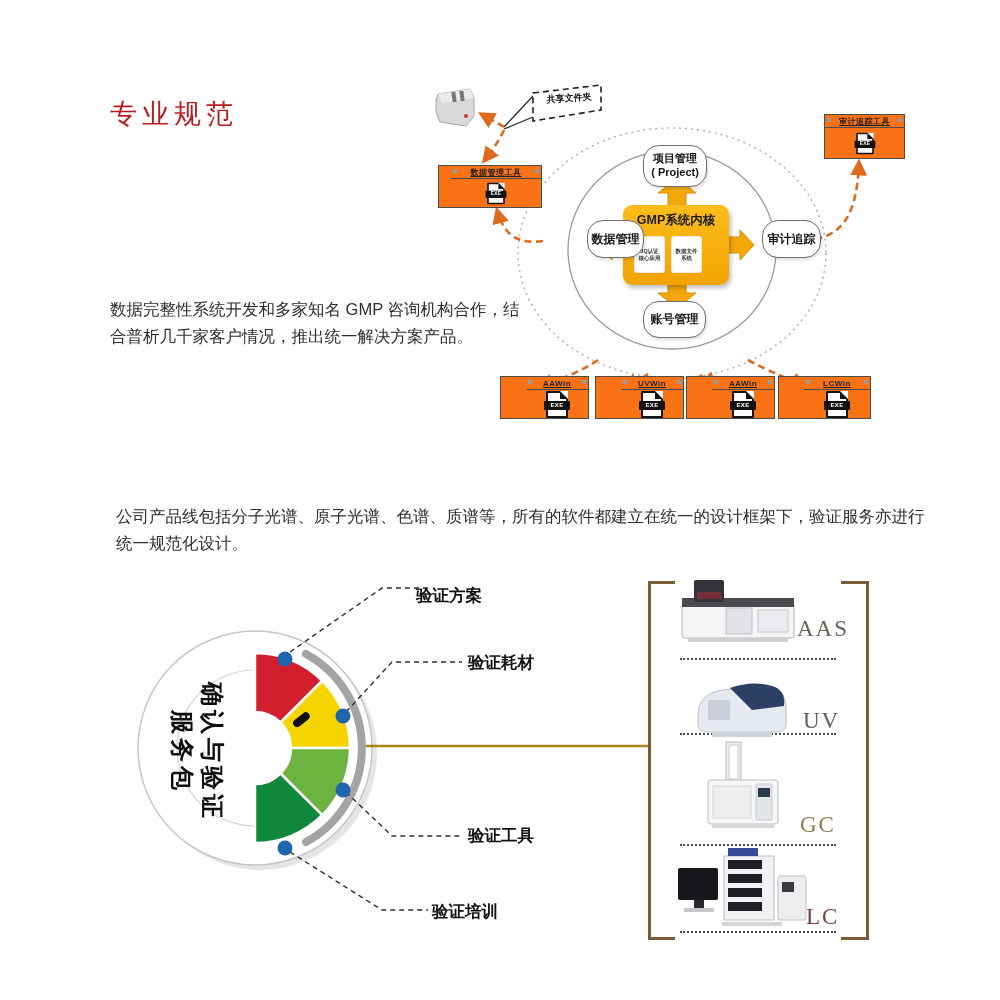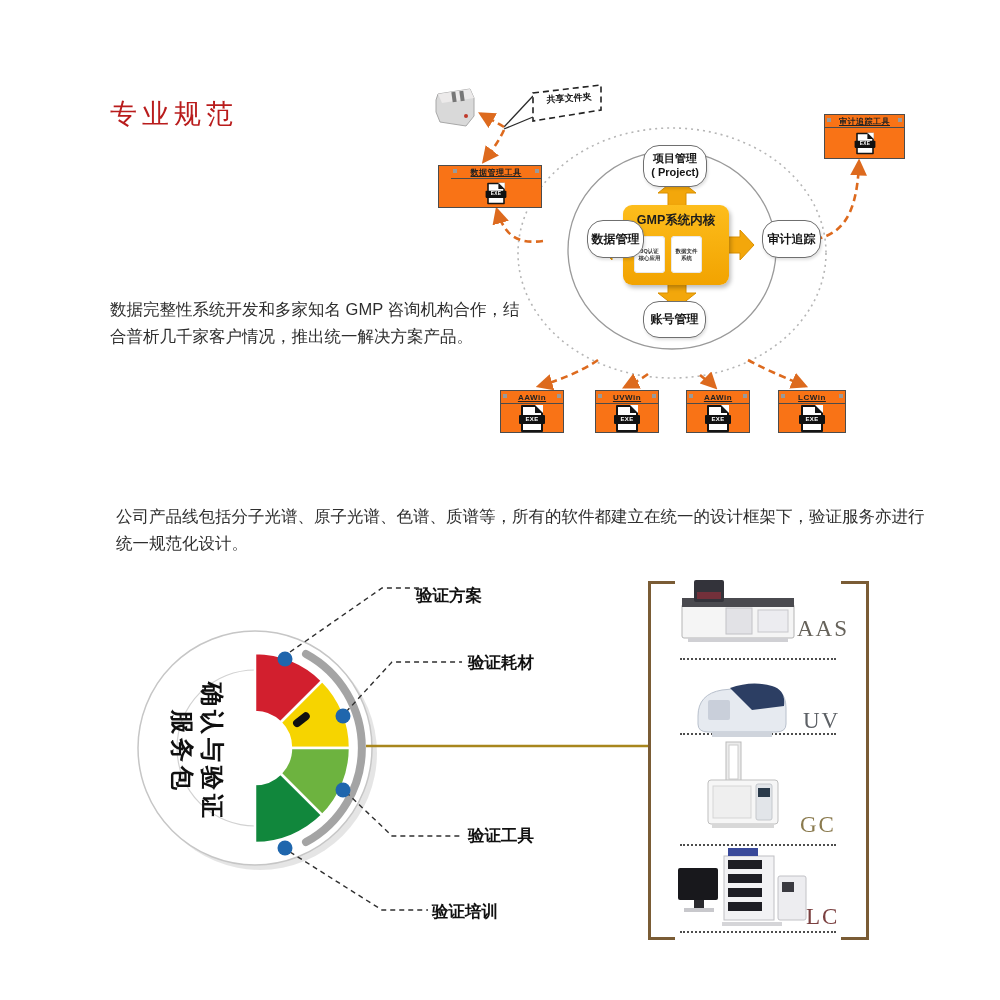--- a/index.html
+++ b/index.html
@@ -28,21 +28,21 @@
         box-shadow:inset 0 0 0 1px #e8e8e8;}
   .gmp-mod-l{left:11px;} .gmp-mod-r{left:48px;}
   .win{background:#f97316;border:1.5px solid #4c4c4c;z-index:3;display:flex;flex-direction:column;text-decoration:underline;}
   .win-title{position:relative;height:12px;border-bottom:1.4px solid #4c4c4c;font-size:8px;font-weight:bold;
         display:flex;align-items:center;justify-content:center;letter-spacing:.5px;}
   .win-title::before,.win-title::after{content:"";position:absolute;top:3px;width:4px;height:4px;background:#9a9a9a;}
   .win-title::before{left:2px;} .win-title::after{right:2px;}
   .win-body{flex:1;display:flex;align-items:center;justify-content:center;}
   .w-data{left:438px;top:165px;width:90px;height:41px;padding-left:12px;}
   .w-audit{left:824px;top:114px;width:79px;height:43px;}
-  .w-app{top:390px;height:41px;width:62px;}
+  .w-app{top:376px;height:41px;width:62px;padding-left:25px;}
   .doc-icon{position:relative;width:18px;height:23px;border:2px solid #141414;background:#fff;border-radius:1px;}
   .doc-fold{position:absolute;top:-2px;right:-2px;width:0;height:0;border-top:8px solid #fff;border-left:8px solid #141414;}
   .doc-band{position:absolute;left:-4px;right:-4px;top:8px;height:9px;background:#111;color:#fff;font-size:6px;
         font-weight:bold;text-align:center;line-height:9px;letter-spacing:.4px;border-radius:1px;}
   .shared-folder-label{left:541px;top:92px;width:56px;text-align:center;font-size:9px;font-weight:bold;color:#111;
         transform:rotate(-4deg);z-index:3;}
   .device3d{left:430px;top:86px;z-index:3;}
   
   .wheel-center-text{left:122px;top:722px;width:150px;height:60px;transform:rotate(90deg);z-index:4;
         text-align:center;font-weight:bold;color:#0f0f0f;}

